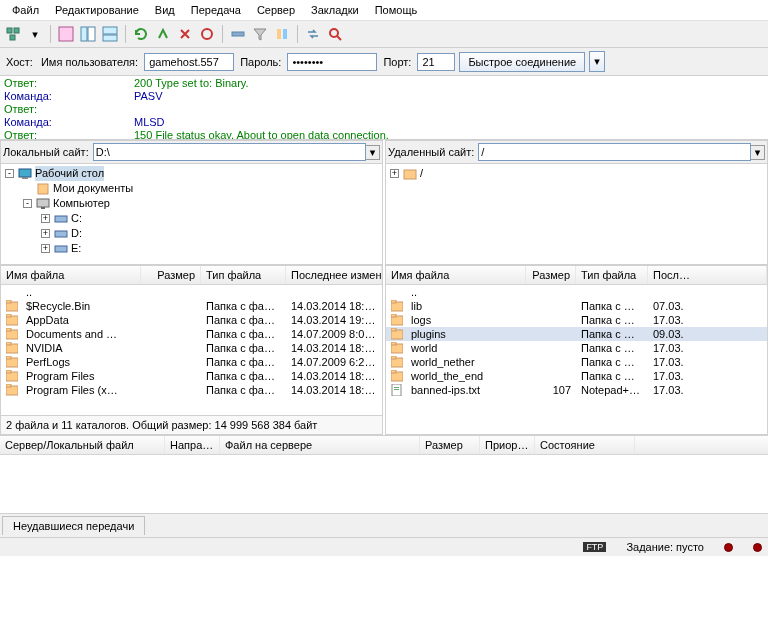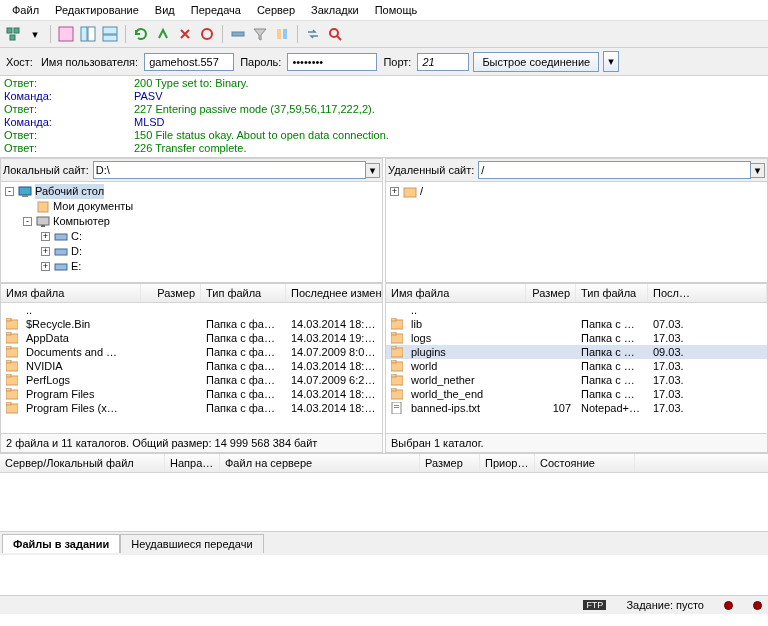--- a/index.html
+++ b/index.html
@@ -5,21 +5,21 @@
 * { margin: 0; padding: 0; box-sizing: border-box; font-family: Tahoma, sans-serif; font-size: 11px; }
 body { background: #fff; width: 768px; height: 626px; overflow: hidden; }
 .menubar { display: flex; padding: 2px 4px; background: #fff; }
 .menubar span { padding: 2px 8px; cursor: default; }
 .toolbar { display: flex; padding: 2px 2px; gap: 0; background: #f0f0f0; border-top: 1px solid #e0e0e0; border-bottom: 1px solid #d0d0d0; align-items: center; }
 .tb-sep { width:1px; height:18px; background:#c0c0c0; margin:0 4px; }
 .tb-btn { width: 22px; height: 22px; display:flex; align-items:center; justify-content:center; }
 .conn-bar { display:flex; align-items:center; padding:3px 4px; gap:4px; background:#f0f0f0; border-bottom:1px solid #d0d0d0; }
 .conn-bar label { padding:0 2px; }
 .conn-bar input { border:1px solid #7a9ac0; padding:2px 4px; background:#fff; }
-.log { height:82px; overflow-y:scroll; border-bottom:1px solid #d0d0d0; padding:1px 4px; font-family: Tahoma; line-height:13px; background:#fff; }
+.log { height:64px; overflow-y:scroll; border-bottom:1px solid #d0d0d0; padding:1px 4px; font-family: Tahoma; line-height:13px; background:#fff; }
 .log-row { display:flex; }
 .log-label { width:130px; color:#000; }
 .log-msg-green { color:#008000; }
 .log-msg-blue { color:#0000a0; }
 .sites { display:flex; height:125px; }
 .pane { flex:1; border:1px solid #d0d0d0; display:flex; flex-direction:column; min-width:0; }
 .pane + .pane { margin-left:2px; }
 .path-row { display:flex; align-items:center; padding:2px; background:#f0f0f0; border-bottom:1px solid #d0d0d0; }
 .path-row input { flex:1; border:1px solid #7a9ac0; padding:2px; margin-left:4px; }
 .path-row .dd { width:14px; border:1px solid #999; border-left:none; background:#eee; text-align:center; }
@@ -34,21 +34,21 @@
 .list-body { flex:1; overflow-y:scroll; background:#fff; }
 .list-row { display:flex; align-items:center; padding:1px 0; }
 .list-row > div { padding:0 5px; overflow:hidden; white-space:nowrap; text-overflow:ellipsis; }
 .list-row.sel { background:#d8e2f0; }
 .status-row { padding:3px 5px; border-top:1px solid #d0d0d0; background:#f8f8f8; font-size:11px; }
 .queue { border-top:1px solid #d0d0d0; }
 .qbody { height:58px; overflow-y:scroll; background:#fff; }
 .tabs { display:flex; border-top:1px solid #d0d0d0; background:#f0f0f0; padding:2px; }
 .tab { padding:3px 10px; background:#f0f0f0; border:1px solid #c0c0c0; border-bottom:none; margin-right:0; }
 .tab.active { background:#fff; font-weight:bold; }
-.statusbar { display:flex; justify-content:flex-end; align-items:center; padding:3px 6px; gap:20px; border-top:1px solid #d0d0d0; background:#f0f0f0;margin-top:40px; }
+.statusbar { display:flex; justify-content:flex-end; align-items:center; padding:3px 6px; gap:20px; border-top:1px solid #d0d0d0; background:#f0f0f0; }
 .dot { width:9px; height:9px; border-radius:50%; background:#a00000; border:1px solid #600; }
 svg { display:block; }
 .qbtn { border:1px solid #7a9ac0; background:linear-gradient(#fdfdfd,#e4ecf7); padding:3px 8px; }
 </style>
 </head>
 <body>
 
 <div class="menubar">
     <span>Файл</span>
     <span>Редактирование</span>
@@ -139,37 +139,36 @@
     </div>
 </div>
 
 <div class="conn-bar">
   <label>Хост:</label>
   <label>Имя пользователя:</label>
   <input style="width: 90px;" value="gamehost.557">
   <label>Пароль:</label>
   <input style="width: 90px;" value="••••••••">
   <label>Порт:</label>
-  <input style="width: 52px; font-style: italic;" value="21">
+  <input style="width: 38px;" value="21">
   <button class="qbtn">Быстрое соединение</button>
   <button class="qbtn" style="padding:3px 4px">▾</button>
 </div>
 
 <div class="log">
     <div class="log-row">
       <span class="log-label log-msg-green">Ответ:</span>
       <span class="log-msg-green">200 Type set to: Binary.</span>
     </div>
     <div class="log-row">
       <span class="log-label log-msg-blue">Команда:</span>
       <span class="log-msg-blue">PASV</span>
     </div>
     <div class="log-row">
       <span class="log-label log-msg-green">Ответ:</span>
-      <span class="log-msg-green">227 Entering passive mode (37,59,56,117,222,2).</span>
     </div>
     <div class="log-row">
       <span class="log-label log-msg-blue">Команда:</span>
       <span class="log-msg-blue">MLSD</span>
     </div>
     <div class="log-row">
       <span class="log-label log-msg-green">Ответ:</span>
       <span class="log-msg-green">150 File status okay. About to open data connection.</span>
     </div>
     <div class="log-row">
@@ -449,38 +448,36 @@
                 <rect x="1" y="0" width="9" height="12" fill="#fff" stroke="#888"></rect>
                 <rect x="3" y="3" width="5" height="1" fill="#6a6"></rect>
                 <rect x="3" y="5" width="5" height="1" fill="#6a6"></rect>
               </svg>
             </span>banned-ips.txt</div>
           <div style="width:50px;text-align:right">107</div>
           <div style="width:72px">Notepad+…</div>
           <div style="flex:1">17.03.</div>
         </div>
       </div>
-    <div class="status-row">Выбран 1 каталог.</div>
   </div>
 </div>
 
 <div class="queue">
   <div class="col-head" id="qcols">
       <div style="width: 165px;">Сервер/Локальный файл</div>
       <div style="width: 55px;">Напра…</div>
       <div style="width: 200px;">Файл на сервере</div>
       <div style="width: 60px;">Размер</div>
       <div style="width: 55px;">Приор…</div>
       <div style="width: 100px;">Состояние</div>
     </div>
   <div class="qbody"></div>
 </div>
 
 <div class="tabs">
-    <div class="tab active">Файлы в задании</div>
     <div class="tab">Неудавшиеся передачи</div>
   </div>
 
 <div class="statusbar">
   <span style="background:#333;color:#fff;padding:0 3px;font-size:9px">FTP</span>
   <span>Задание: пусто</span>
   <span class="dot"></span>
   <span class="dot"></span>
 </div>
 

